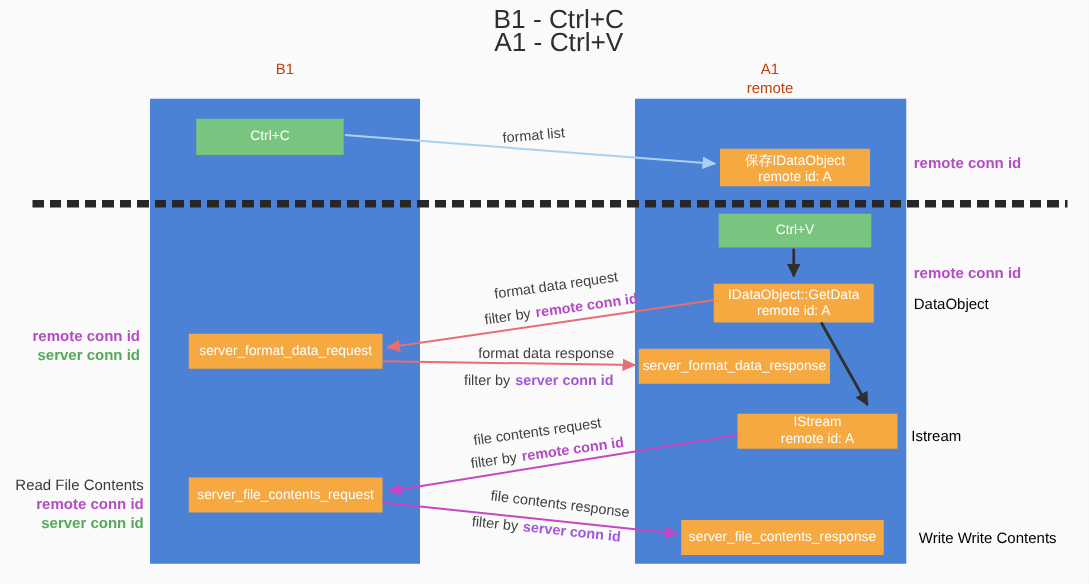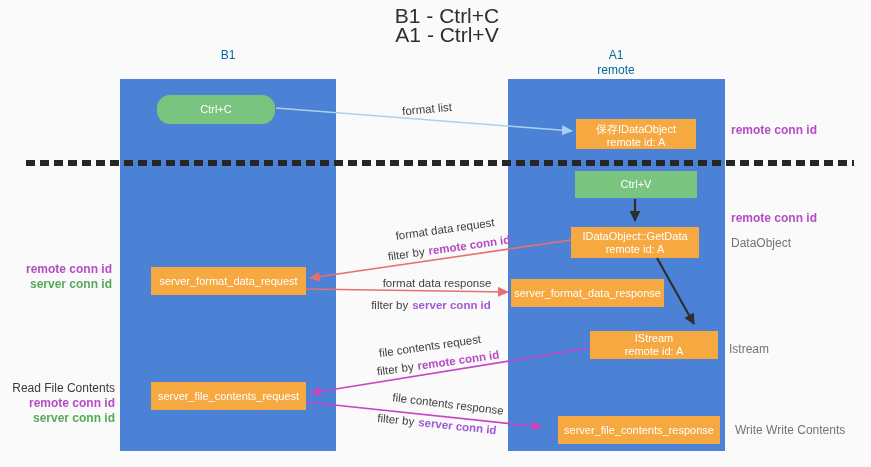--- a/index.html
+++ b/index.html
@@ -19,21 +19,21 @@
   .canvas{
     position:relative;width:871px;height:467px;background:#fafafa;
     overflow:hidden;color:#3a3a3a;
   }
   .title{
     position:absolute;left:327px;top:6px;width:240px;text-align:center;
     font-size:21px;line-height:19px;color:#2e2e2e;
   }
   .lane{position:absolute;background:var(--lane-blue);}
   .lane-header{
-    position:absolute;text-align:center;font-size:12px;line-height:15px;color:#0369a1;
+    position:absolute;text-align:center;font-size:12px;line-height:15px;color:#c2410c;
   }
   .node{
     position:absolute;display:flex;flex-direction:column;align-items:center;justify-content:center;
     color:#fff;font-size:11px;line-height:13px;text-align:center;white-space:nowrap;
   }
   .node.green{background:var(--node-green);}
   .node.orange{background:var(--node-orange);}
   .divider{
     position:absolute;left:26px;top:160px;width:828px;height:6px;
     background-image:repeating-linear-gradient(90deg,#262626 0,#262626 9px,transparent 9px,transparent 14px);
@@ -43,21 +43,21 @@
   .ln-salmon{stroke:var(--arrow-salmon);stroke-width:1.6;}
   .ln-magenta{stroke:var(--arrow-magenta);stroke-width:1.6;}
   .ln-black{stroke:var(--arrow-black);stroke-width:2.2;}
   .fill-blue{fill:var(--arrow-light-blue);}
   .fill-salmon{fill:var(--arrow-salmon);}
   .fill-magenta{fill:var(--arrow-magenta);}
   .fill-black{fill:var(--arrow-black);}
   .flow-label{
     position:absolute;font-size:11.5px;color:#3f3f3f;white-space:nowrap;
   }
-  .side-label{position:absolute;font-size:12px;line-height:16px;color:#737373;white-space:nowrap;}
+  .side-label{position:absolute;font-size:12px;line-height:16px;color:#000000;white-space:nowrap;}
   .label-group{position:absolute;font-size:12px;line-height:15px;white-space:nowrap;}
   .conn-remote{color:var(--remote-conn-purple);font-weight:700;}
   .conn-server-green{color:var(--server-conn-green);font-weight:700;}
   .conn-server-violet{color:var(--server-conn-violet);font-weight:700;}
   .filter-prefix{margin-right:4px;}
 </style>
 </head>
 <body>
 
 <div class="canvas">
@@ -73,21 +73,21 @@
   <div class="lane-header" style="left:558px;top:48px;width:116px;">
     <div>A1</div>
     <div>remote</div>
   </div>
 
   <div class="lane" style="left:120px;top:79px;width:216px;height:372px;"></div>
   <div class="lane" style="left:508px;top:79px;width:217px;height:372px;"></div>
 
   <div class="divider"></div>
 
-  <div class="node green" style="left:157px;top:95px;width:118px;height:29px;border-radius:13px;">
+  <div class="node green" style="left:157px;top:95px;width:118px;height:29px;">
     <div>Ctrl+C</div>
   </div>
 
   <div class="node orange" style="left:576px;top:119px;width:120px;height:30px;justify-content:flex-end;">
     <div>保存IDataObject</div>
     <div>remote id: A</div>
   </div>
 
   <div class="node green" style="left:575px;top:171px;width:122px;height:27px;">
     <div>Ctrl+V</div>
@@ -108,21 +108,21 @@
 
   <div class="node orange" style="left:590px;top:331px;width:128px;height:28px;">
     <div>IStream</div>
     <div>remote id: A</div>
   </div>
 
   <div class="node orange" style="left:151px;top:382px;width:155px;height:28px;">
     <div>server_file_contents_request</div>
   </div>
 
-  <div class="node orange" style="left:558px;top:416px;width:162px;height:28px;">
+  <div class="node orange" style="left:545px;top:416px;width:162px;height:28px;">
     <div>server_file_contents_response</div>
   </div>
 
   <svg class="arrows" width="871" height="467" viewBox="0 0 871 467">
     <defs>
       <marker id="mk-blue" markerUnits="userSpaceOnUse" markerWidth="12" markerHeight="10" refX="10" refY="5" orient="auto">
         <path d="M0,0 L11,5 L0,10 Z" class="fill-blue"></path>
       </marker>
       <marker id="mk-salmon" markerUnits="userSpaceOnUse" markerWidth="12" markerHeight="10" refX="10" refY="5" orient="auto">
         <path d="M0,0 L11,5 L0,10 Z" class="fill-salmon"></path>

